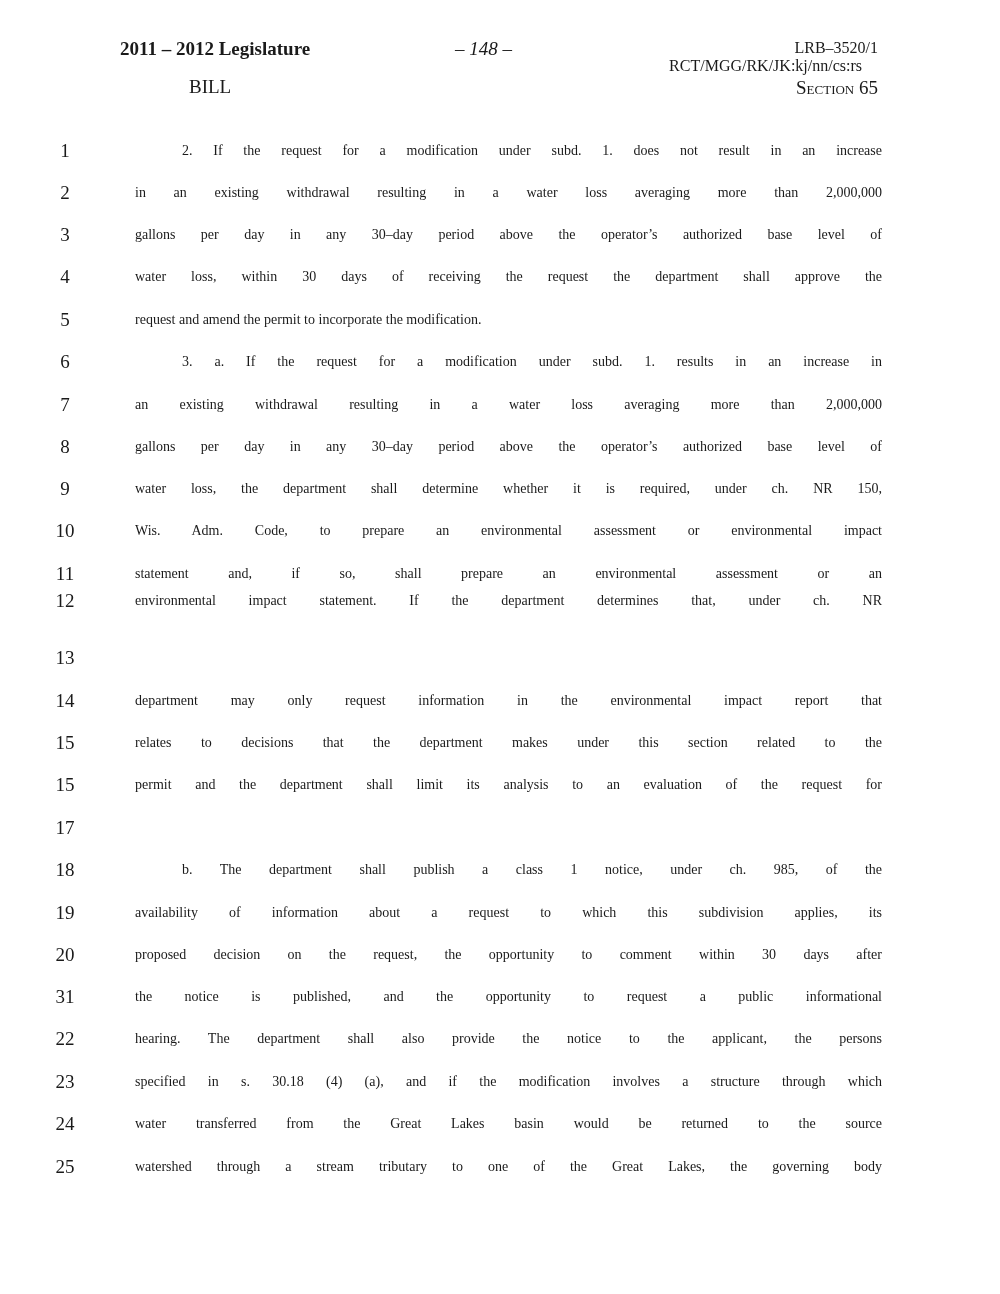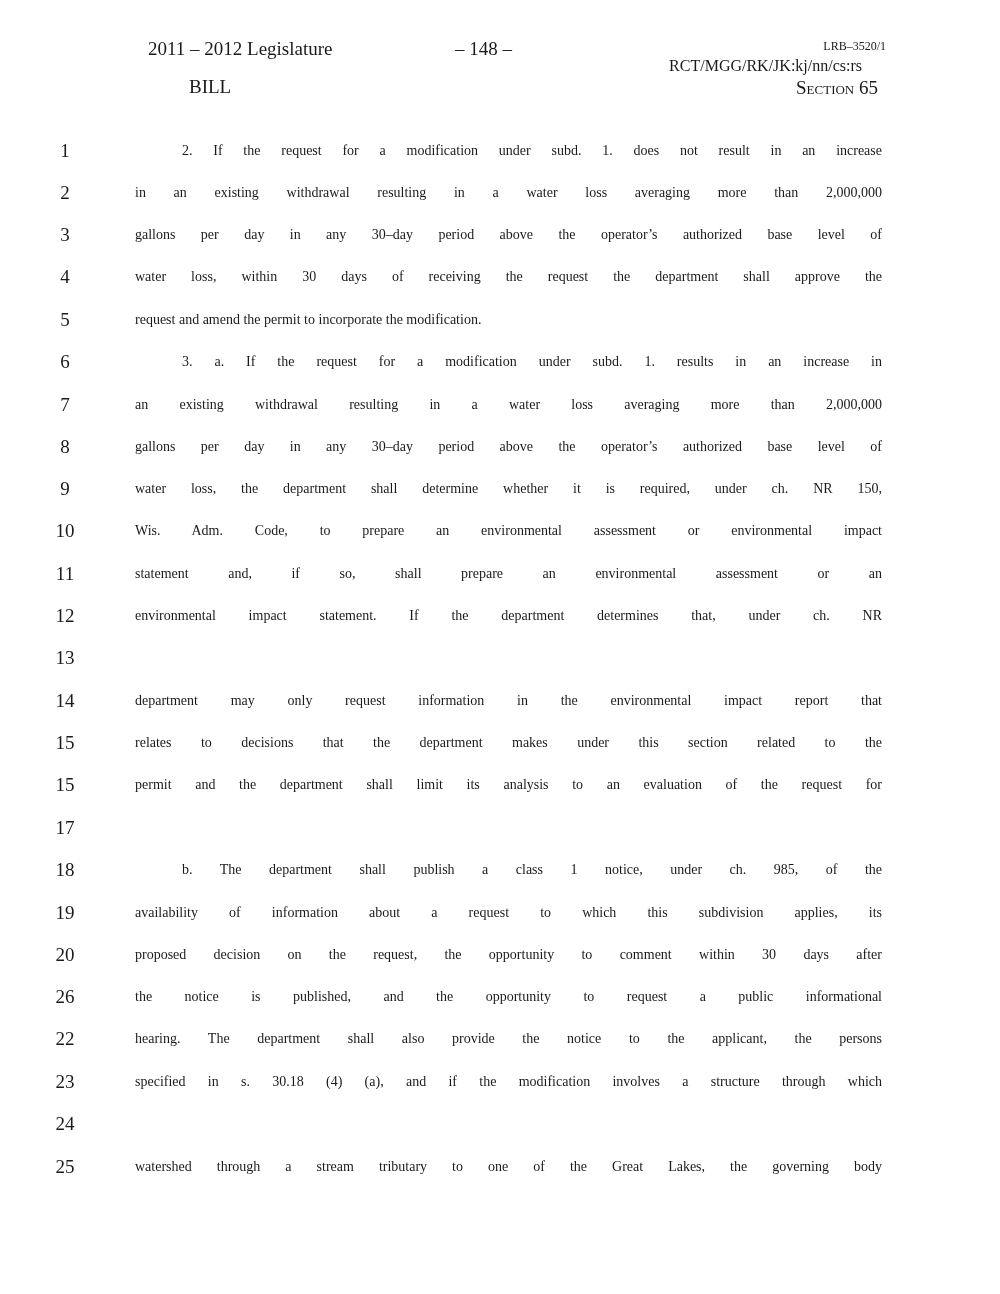--- a/index.html
+++ b/index.html
@@ -1,23 +1,23 @@
 <!DOCTYPE html>
 <html><head>
   <meta charset="utf-8">
   <style>
     html, body { margin: 0; padding: 0; background: #ffffff; }
     body {
       width: 1000px; height: 1294px; position: relative; overflow: hidden;
       font-family: "Liberation Serif", "DejaVu Serif", serif; color: #1a1a1a;
     }
     .hdr { position: absolute; font-size: 19px; white-space: nowrap; line-height: 1; }
-    .hdr-left-top { left: 148px; top: 39px; }
-    .hdr-center { left: 455px; top: 39px; }
-    .hdr-right-top { right: 114px; top: 40px; font-size: 12px; text-align: right; }
+    .hdr-left-top { left: 120px; top: 39px; font-weight: bold; }
+    .hdr-center { left: 455px; top: 39px; font-style: italic; }
+    .hdr-right-top { right: 122px; top: 40px; font-size: 16px; text-align: right; }
     .hdr-right-mid { right: 138px; top: 58px; font-size: 16px; text-align: right; }
     .hdr-bill { left: 142px; top: 77px; font-size: 19px; margin-left: 47px; }
     .hdr-section { right: 122px; top: 78px; font-size: 19px; font-variant: small-caps; text-align: right; font-family: Liberation Serif, serif; }
 
     .line { position: absolute; left: 0; width: 1000px; height: 30px; }
     .ln { position: absolute; left: 40px; width: 50px; text-align: center; font-size: 19px; line-height: 30px; }
     .txt {
       position: absolute; left: 135px; width: 747px; font-size: 14px; line-height: 30px;
       text-align: justify; text-align-last: justify; white-space: nowrap; overflow: visible;
     }
@@ -75,21 +75,21 @@
       <span class="txt">water loss, the department shall determine whether it is required, under ch. NR 150,</span>
     </div>
   <div class="line" style="top:516px">
       <span class="ln">10</span>
       <span class="txt">Wis. Adm. Code, to prepare an environmental assessment or environmental impact</span>
     </div>
   <div class="line" style="top:559px">
       <span class="ln">11</span>
       <span class="txt">statement and, if so, shall prepare an environmental assessment or an</span>
     </div>
-  <div class="line" style="top:601px">
+  <div class="line" style="top:586px">
       <span class="ln">12</span>
       <span class="txt">environmental impact statement.  If the department determines that, under ch. NR</span>
     </div>
   <div class="line" style="top:643px">
       <span class="ln">13</span>
     </div>
   <div class="line" style="top:686px">
       <span class="ln">14</span>
       <span class="txt">department may only request information in the environmental impact report that</span>
     </div>
@@ -111,31 +111,32 @@
     </div>
   <div class="line" style="top:898px">
       <span class="ln">19</span>
       <span class="txt">availability of information about a request to which this subdivision applies, its</span>
     </div>
   <div class="line" style="top:940px">
       <span class="ln">20</span>
       <span class="txt">proposed decision on the request, the opportunity to comment within 30 days after</span>
     </div>
   <div class="line" style="top:982px">
-      <span class="ln">26</span>
+      <span class="ln">31</span>
       <span class="txt">the notice is published, and the opportunity to request a public informational</span>
     </div>
   <div class="line" style="top:1024px">
       <span class="ln">22</span>
       <span class="txt">hearing.  The department shall also provide the notice to the applicant, the persons</span>
     </div>
   <div class="line" style="top:1067px">
       <span class="ln">23</span>
       <span class="txt">specified in s. 30.18 (4) (a), and if the modification involves a structure through which</span>
     </div>
   <div class="line" style="top:1109px">
       <span class="ln">24</span>
+      <span class="txt">water transferred from the Great Lakes basin would be returned to the source</span>
     </div>
   <div class="line" style="top:1152px">
       <span class="ln">25</span>
       <span class="txt">watershed through a stream tributary to one of the Great Lakes, the governing body</span>
     </div>
 </div>
 
 </body></html>

